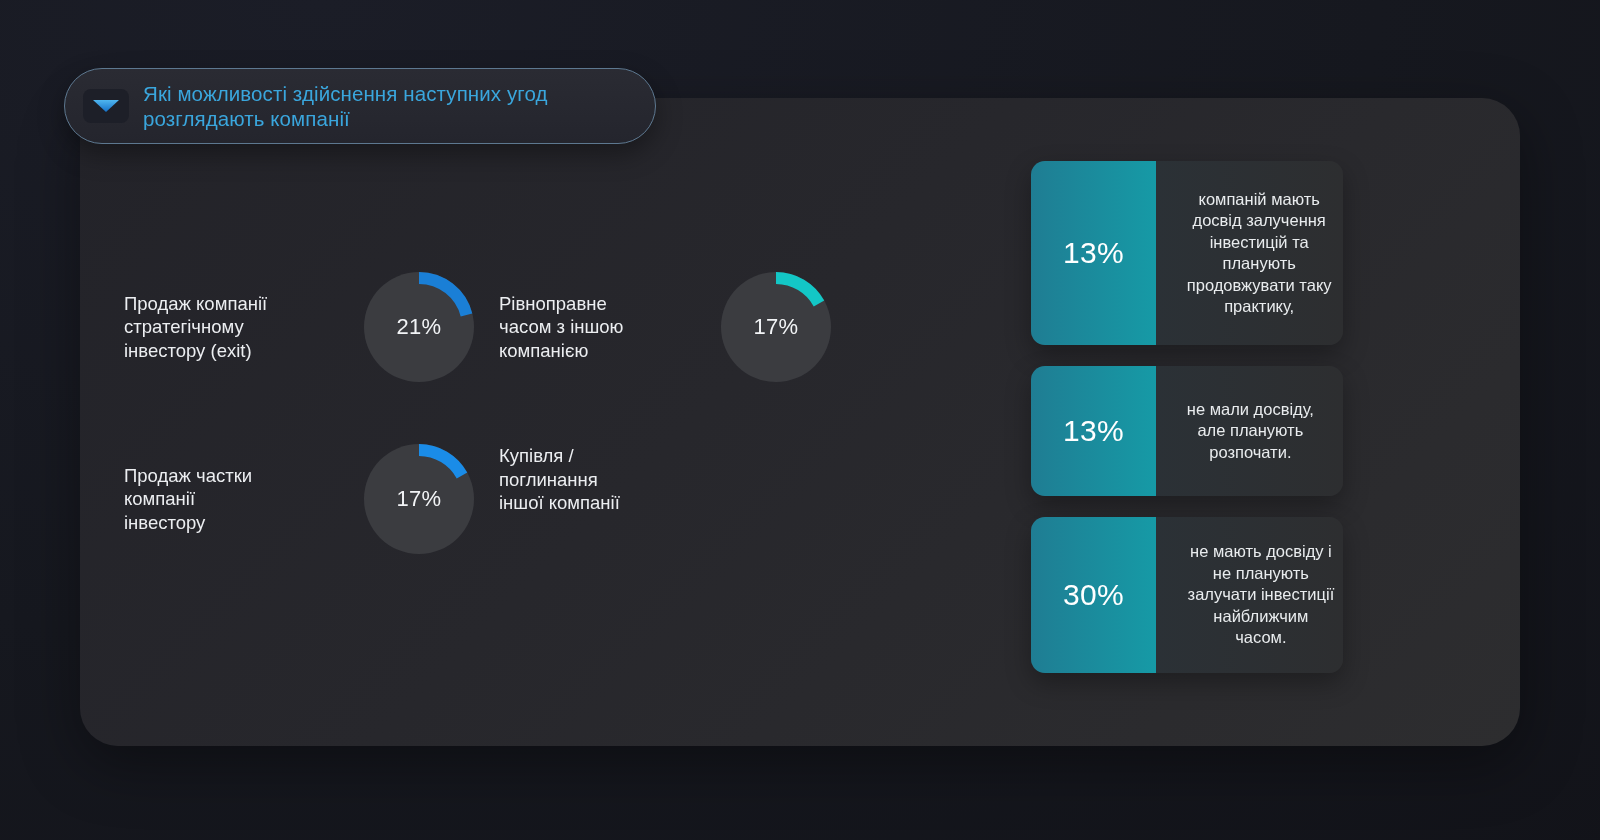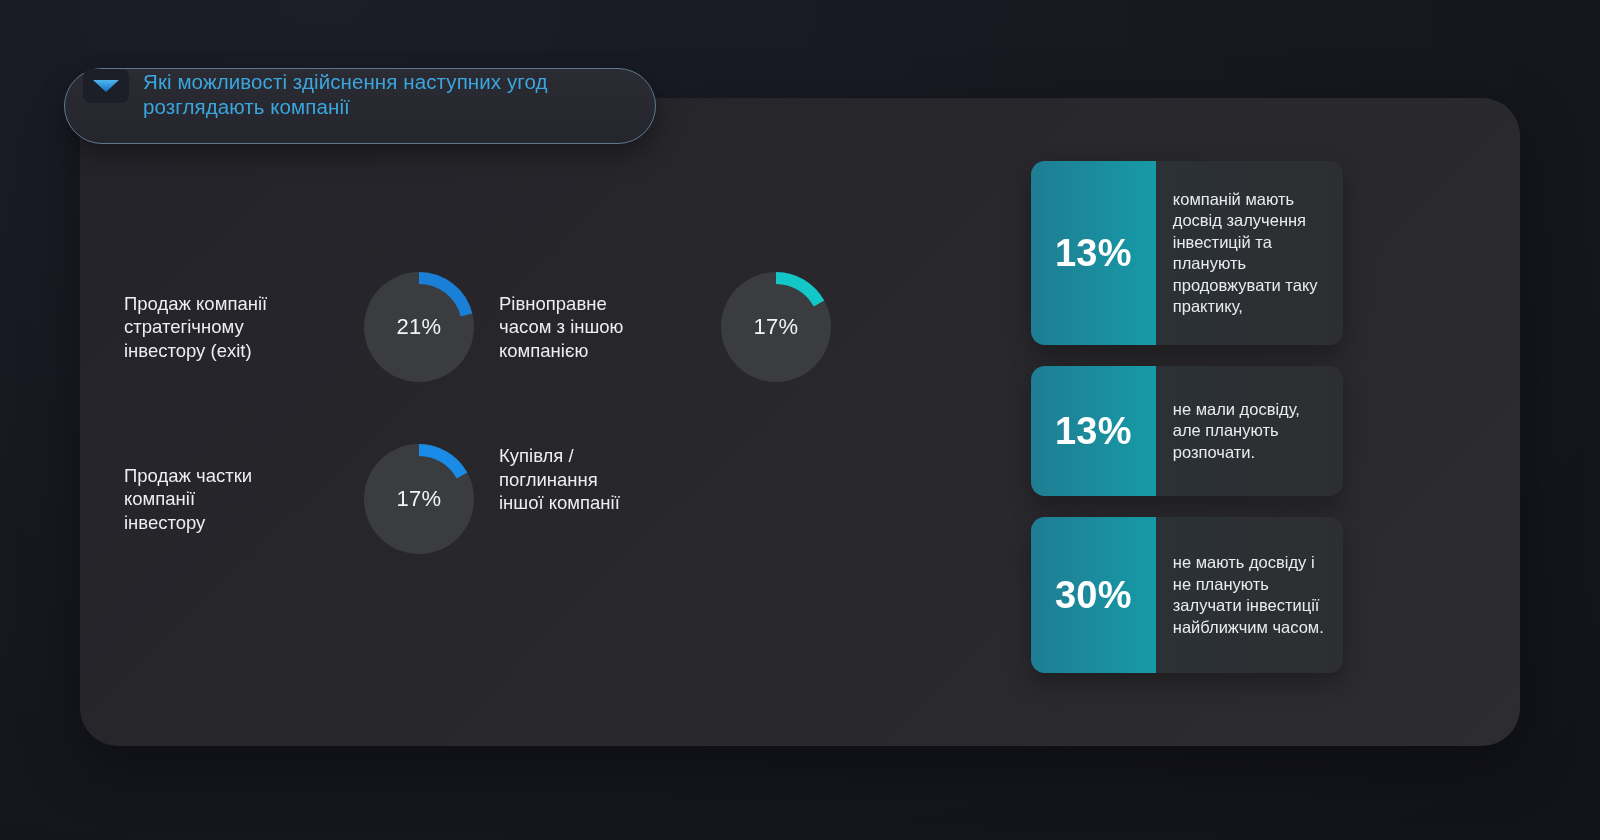--- a/index.html
+++ b/index.html
@@ -40,21 +40,21 @@
     position: absolute;
     left: 64px;
     top: 68px;
     width: 592px;
     height: 76px;
     box-sizing: border-box;
     border-radius: 38px;
     border: 1px solid #5d7890;
     background: linear-gradient(180deg, #2a2b33 0%, #24252d 100%);
     display: flex;
-    align-items: flex-start;
+    align-items: center;
     padding: 0 18px 0 18px;
     box-shadow: 0 10px 26px rgba(0,0,0,0.35);
   }
   .pill-icon {
     flex: 0 0 auto;
     width: 46px;
     height: 34px;
     border-radius: 8px;
     background: #1d1f28;
     display: flex;
@@ -152,33 +152,34 @@
   .card.c1 { height: 184px; }
   .card.c2 { height: 130px; }
   .card.c3 { height: 156px; }
 
   .card-pct {
     flex: 0 0 40%;
     display: flex;
     align-items: center;
     justify-content: center;
     color: #ffffff;
-    font-size: 38px;
-    font-weight: 700;
+    font-size: 30px;
+    font-weight: 400;
     letter-spacing: 0.3px;
   }
   .card-text {
     flex: 1 1 auto;
     display: flex;
     align-items: center;
     color: #e9ecee;
     font-size: 16.5px;
     line-height: 21.5px;
     white-space: pre-line;
-    padding: 0 8px 0 17px;
+    padding: 0 8px 0 31px;
+    text-align: center;
   }
 </style>
 </head>
 <body>
 
 <div class="stage">
 
   <div class="panel"></div>
 
   <div class="title-pill">

